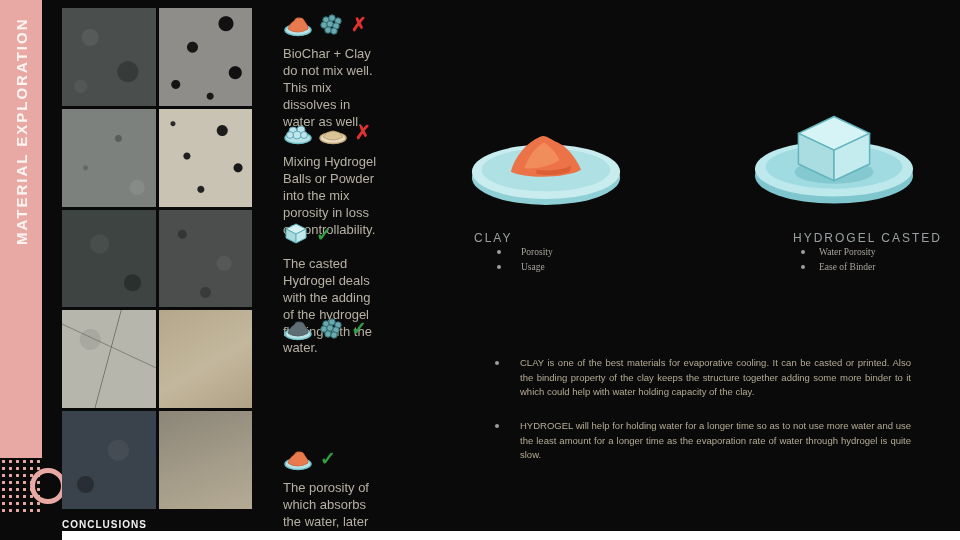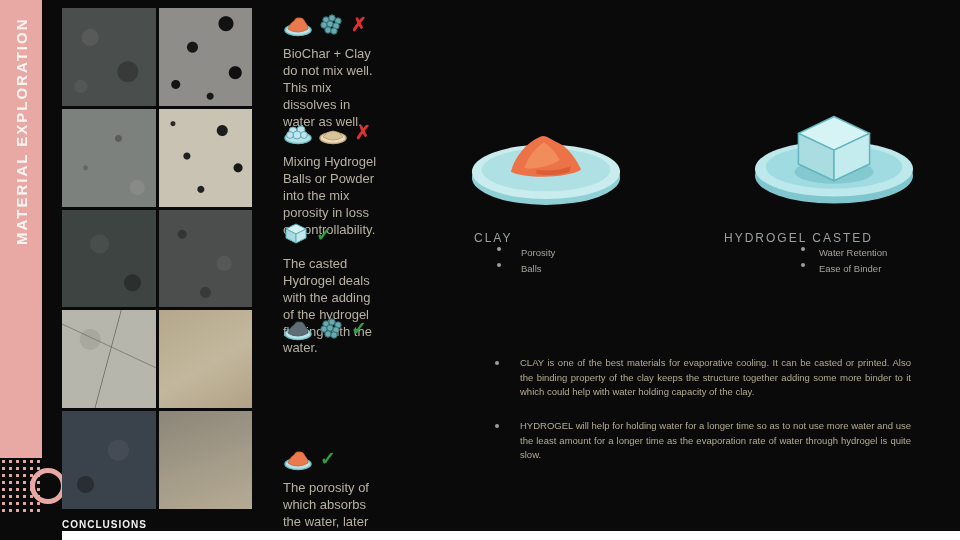--- a/index.html
+++ b/index.html
@@ -68,22 +68,22 @@
   .finding p{margin:8px 0 0 0;font-size:13px;line-height:1.3;color:#b7b1a3;
     white-space:pre-line;}
   .verdict{font-size:19px;font-weight:bold;line-height:1;margin-left:2px;}
   .verdict.fail{color:#e03131;}
   .verdict.pass{color:#2f9e44;}
 
   
   .dish-svg{position:absolute;}
   .material-name{position:absolute;color:#9aa0a1;font-size:12px;letter-spacing:2px;text-align:center;}
   .material-list{position:absolute;list-style:none;margin:0;padding:0;}
-  .material-list li{display:flex;align-items:flex-start;margin-bottom:5px;
-    font-size:9.5px;color:#a8a49c;}
+  .material-list li{display:flex;align-items:center;margin-bottom:5px;
+    font-size:9.5px;color:#a8a49c;font-family:Liberation Serif, serif;}
   .dot{width:4px;height:4px;border-radius:50%;background:#9aa098;flex:0 0 auto;
     margin-right:20px;}
 
   
   .conclusion-point{position:absolute;left:495px;width:416px;display:flex;align-items:flex-start;}
   .conclusion-point .dot{margin-top:5px;margin-right:21px;}
   .conclusion-point p{margin:0;font-size:9.5px;line-height:1.55;color:#b4ab92;
     text-align:justify;flex:1;}
 
   .conclusions-label{position:absolute;left:62px;top:519px;color:#f2f2f2;
@@ -214,40 +214,40 @@
     <path d="M70 58 C80 60 96 58 106 54 L104 60 C94 64 78 64 70 62 Z" fill="#d4552d" opacity="0.7"></path>
   </svg>
   <div class="material-name" style="left:474px;top:231px">CLAY</div>
   <ul class="material-list" style="left:497px;top:247px">
     <li>
         <span class="dot"></span>
         <span>Porosity</span>
       </li>
     <li>
         <span class="dot"></span>
-        <span>Balls</span>
+        <span>Usage</span>
       </li>
   </ul>
 
   <svg class="dish-svg" style="left:750px;top:106px" width="168" height="112" viewBox="0 0 170 112">
     <ellipse cx="85" cy="70" rx="80" ry="28" fill="#7fc6cf"></ellipse>
     <ellipse cx="85" cy="63" rx="80" ry="28" fill="#bde8ec"></ellipse>
     <ellipse cx="85" cy="61" rx="69" ry="22" fill="#9fdbe0"></ellipse>
     <ellipse cx="85" cy="66" rx="40" ry="12" fill="#74bcc4" opacity="0.6"></ellipse>
     <g stroke="#63b5bd" stroke-width="1.5" stroke-linejoin="round">
       <polygon points="85,10 121,27 85,44 49,27" fill="#d6f3f5"></polygon>
       <polygon points="49,27 49,58 85,75 85,44" fill="#a9dde2"></polygon>
       <polygon points="121,27 121,58 85,75 85,44" fill="#c4ebee"></polygon>
     </g>
   </svg>
-  <div class="material-name" style="left:724px;top:231px">HYDROGEL CASTED</div>
+  <div class="material-name" style="left:793px;top:231px">HYDROGEL CASTED</div>
   <ul class="material-list" style="left:801px;top:247px">
     <li>
         <span class="dot" style="margin-right:14px"></span>
-        <span>Water Retention</span>
+        <span>Water Porosity</span>
       </li>
     <li>
         <span class="dot" style="margin-right:14px"></span>
         <span>Ease of Binder</span>
       </li>
   </ul>
 
   <div class="conclusion-point" style="top:419px">
     <span class="dot"></span>
     <p>HYDROGEL will help for holding water for a longer time so as to not use more water and use the least amount for a longer time as the evaporation rate of water through hydrogel is quite slow.</p>

